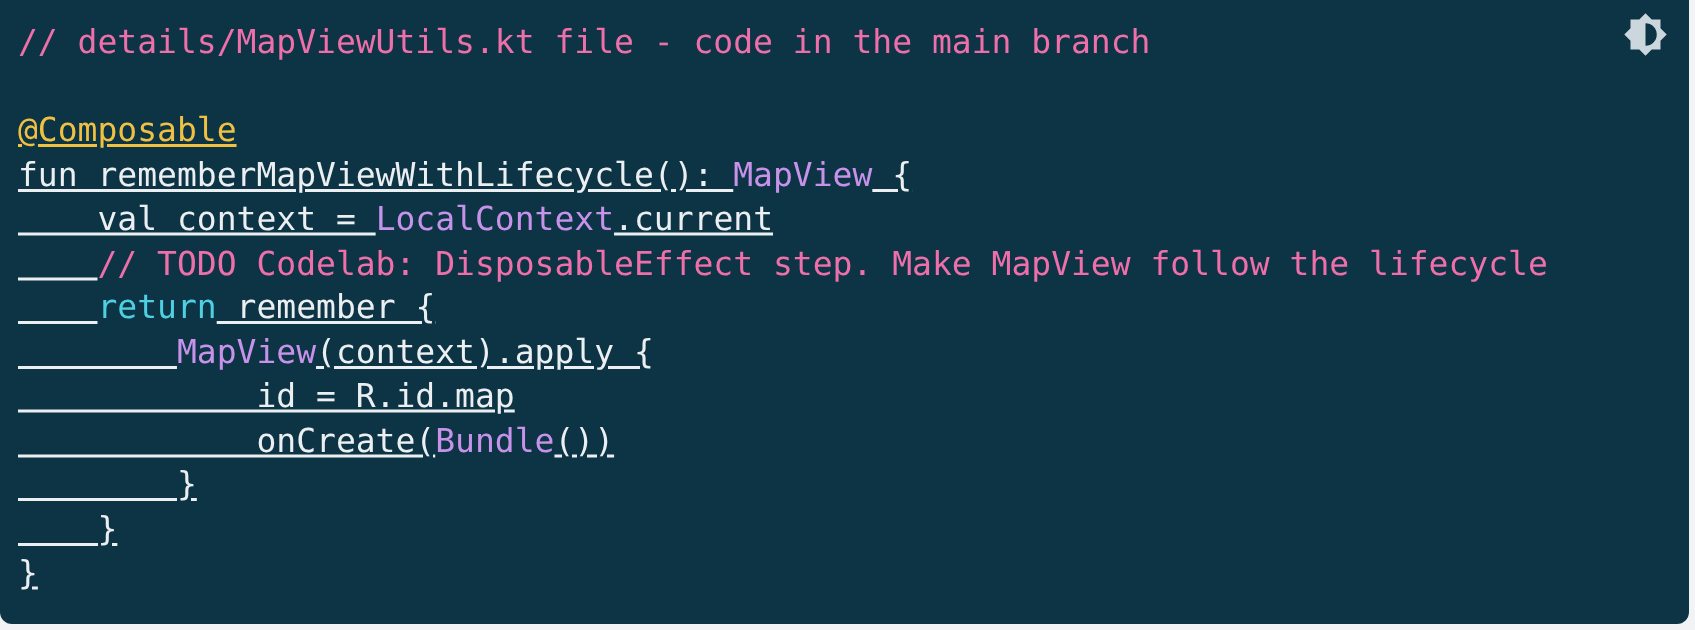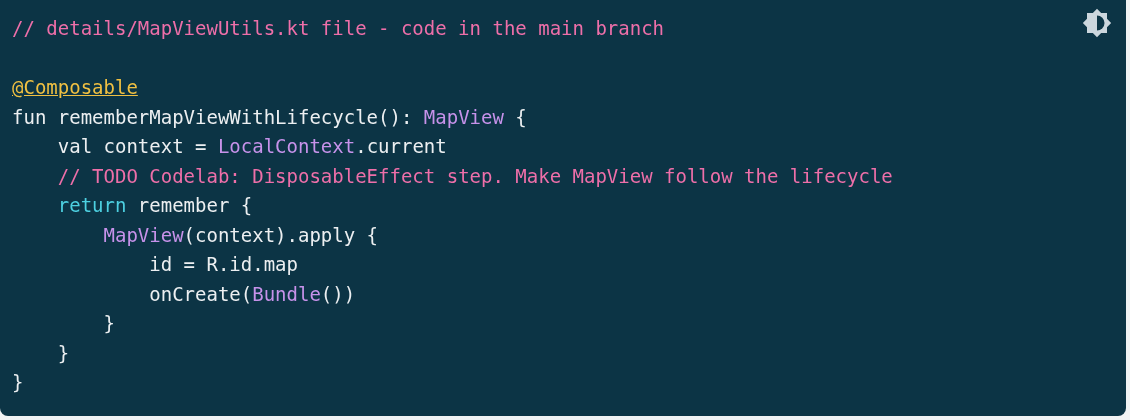--- a/index.html
+++ b/index.html
@@ -18,27 +18,27 @@
     width: 1126px;
     height: 416px;
     background: var(--block_bg, #0c3445);
     border-radius: 0 0 8px 8px;
     overflow: hidden;
   }
   pre.code {
     margin: 0;
     padding: 14px 12px 0 12px;
     font-family: "DejaVu Sans Mono", "Liberation Mono", monospace;
-    font-size: 19px;
+    font-size: 22px;
     line-height: 29.5px;
     white-space: pre;
     color: var(--text, #eceff1);
   }
   .line { height: 29.5px; }
-  .tok-pln { color: var(--text, #eceff1); }
+  .tok-pln { color: var(--text, #eceff1); text-decoration: underline; }
   .tok-com { color: var(--comment, #ee6fa9); }
   .tok-kwd { color: var(--keyword, #4dd0e1); }
   .tok-typ { color: var(--type, #c792ea); }
   .tok-ann { color: var(--annotation, #f0c042); text-decoration: underline; }
   .theme-toggle {
     position: absolute;
     top: 8px;
     right: 14px;
     width: 30px;
     height: 30px;

